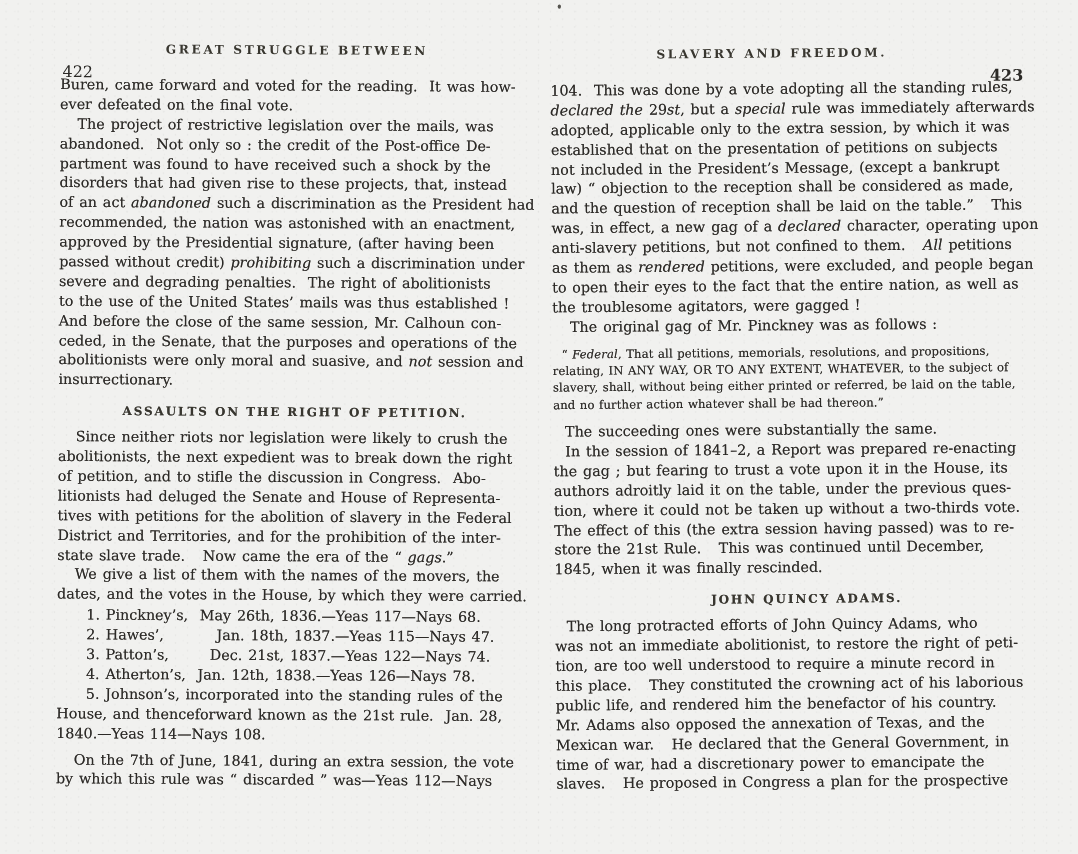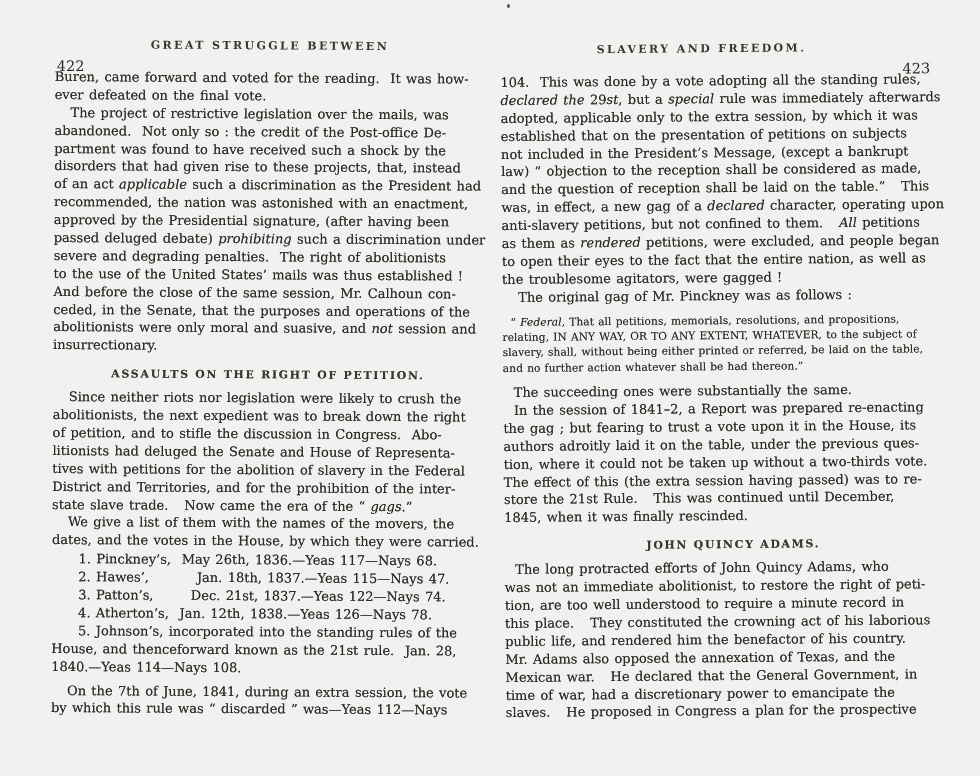--- a/index.html
+++ b/index.html
@@ -23,21 +23,21 @@
 
   .pagehead { position: relative; height: 16px; margin-bottom: 15px; }
   .runhead {
     display: block; text-align: center;
     font-size: 11px; font-weight: bold; letter-spacing: 2.4px;
     color: #38362f; white-space: nowrap;
   }
   .page-right .runhead { margin-right: 55px; }
   .pagenum { position: absolute; top: -3px; font-size: 14.5px; color: #2c2a27; margin-top: 23px; }
   .pagenum-left  { left: 2px; }
-  .pagenum-right { right: 28px; }
+  .pagenum-right { right: 28px; font-weight: bold; }
 
   .pagebody { text-rendering: geometricPrecision; }
   .line {
     white-space: pre;
     height: 17.9px; line-height: 17.9px;
     font-size: 13px; letter-spacing: 0px; word-spacing: 1.2px;
     text-shadow: 0 0 0.45px rgba(44,42,39,0.65);
   }
   .block { margin: 0; }
   .block.list { margin-top: 1px; }
@@ -67,24 +67,24 @@
   <div class="pagebody">
       <div class="block paragraph">
         <div class="line"><span>Buren, came forward and voted for the reading.  It was how-</span></div>
         <div class="line"><span>ever defeated on the final vote.</span></div>
       </div>
       <div class="block paragraph">
         <div class="line"><span>   The project of restrictive legislation over the mails, was</span></div>
         <div class="line"><span>abandoned.  Not only so : the credit of the Post-office De-</span></div>
         <div class="line"><span>partment was found to have received such a shock by the</span></div>
         <div class="line"><span>disorders that had given rise to these projects, that, instead</span></div>
-        <div class="line"><span>of an act </span><i>applicable</i><span> such a discrimination as the President had</span></div>
+        <div class="line"><span>of an act </span><i>abandoned</i><span> such a discrimination as the President had</span></div>
         <div class="line"><span>recommended, the nation was astonished with an enactment,</span></div>
         <div class="line"><span>approved by the Presidential signature, (after having been</span></div>
-        <div class="line"><span>passed deluged debate) </span><i>prohibiting</i><span> such a discrimination under</span></div>
+        <div class="line"><span>passed without credit) </span><i>prohibiting</i><span> such a discrimination under</span></div>
         <div class="line"><span>severe and degrading penalties.  The right of abolitionists</span></div>
         <div class="line"><span>to the use of the United States’ mails was thus established !</span></div>
         <div class="line"><span>And before the close of the same session, Mr. Calhoun con-</span></div>
         <div class="line"><span>ceded, in the Senate, that the purposes and operations of the</span></div>
         <div class="line"><span>abolitionists were only moral and suasive, and </span><i>not</i><span> session and</span></div>
         <div class="line"><span>insurrectionary.</span></div>
       </div>
       <div class="sechead">ASSAULTS ON THE RIGHT OF PETITION.</div>
       <div class="block paragraph">
         <div class="line"><span>   Since neither riots nor legislation were likely to crush the</span></div>

